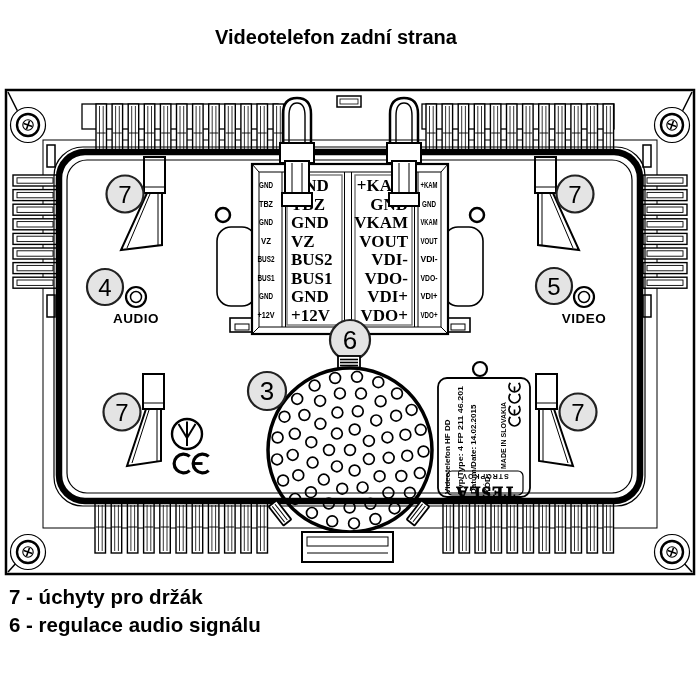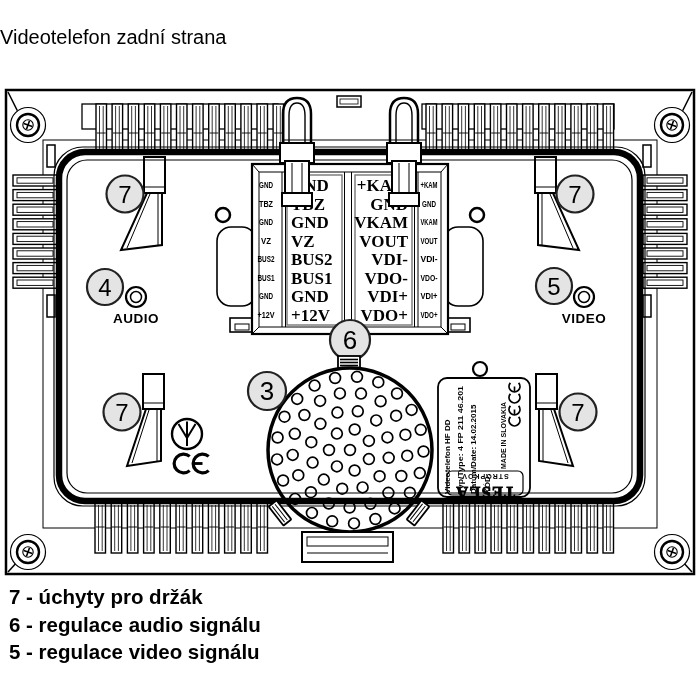--- a/index.html
+++ b/index.html
@@ -1,18 +1,18 @@
 <!DOCTYPE html>
 <html><head>
 <meta charset="utf-8">
 <style>
   html,body{margin:0;padding:0;width:700px;height:700px;background:#fff;overflow:hidden}
   body{position:relative;font-family:"Liberation Sans",sans-serif;color:#000}
-  #title{position:absolute;top:26px;left:0;width:672px;margin:0;text-align:left;
-         font-size:20px;font-weight:normal;font-family:"Liberation Sans",sans-serif}
+  #title{position:absolute;top:26px;left:0;width:672px;margin:0;text-align:center;
+         font-size:20px;font-weight:bold;font-family:"Liberation Sans",sans-serif}
   #legend{position:absolute;left:9px;top:583px;font-weight:bold;font-size:20.5px;line-height:27.5px}
   #legend .li{white-space:pre}
   #legend .li:nth-child(4){padding-left:6px}
   svg{position:absolute;left:0;top:0}
   svg text{fill:#000}
   .tser{font-family:"Liberation Serif",serif;font-weight:bold;font-size:17px}
   .tstrip{font-family:"Liberation Sans",sans-serif;font-weight:bold;font-size:8.5px}
   .tnum{font-family:"Liberation Sans",sans-serif;font-size:24px}
   .tnum2{font-family:"Liberation Sans",sans-serif;font-size:26px}
   .tav{font-family:"Liberation Sans",sans-serif;font-weight:bold;font-size:13.5px;letter-spacing:.5px}
@@ -725,14 +725,13 @@
   <g stroke="#000">
     <rect x="302" y="532" width="91" height="30" fill="#fff" stroke-width="2"></rect>
     <rect x="307" y="537" width="81" height="9" fill="none" stroke-width="1"></rect>
     <line x1="307" y1="553" x2="388" y2="553" stroke-width="1"></line>
   </g>
 </svg>
 
 <div id="legend">
   <div class="li">7 - úchyty pro držák</div>
   <div class="li">6 - regulace audio signálu</div>
-  <div class="li">5 - regulace video signálu</div>
 </div>
 
 </body></html>

